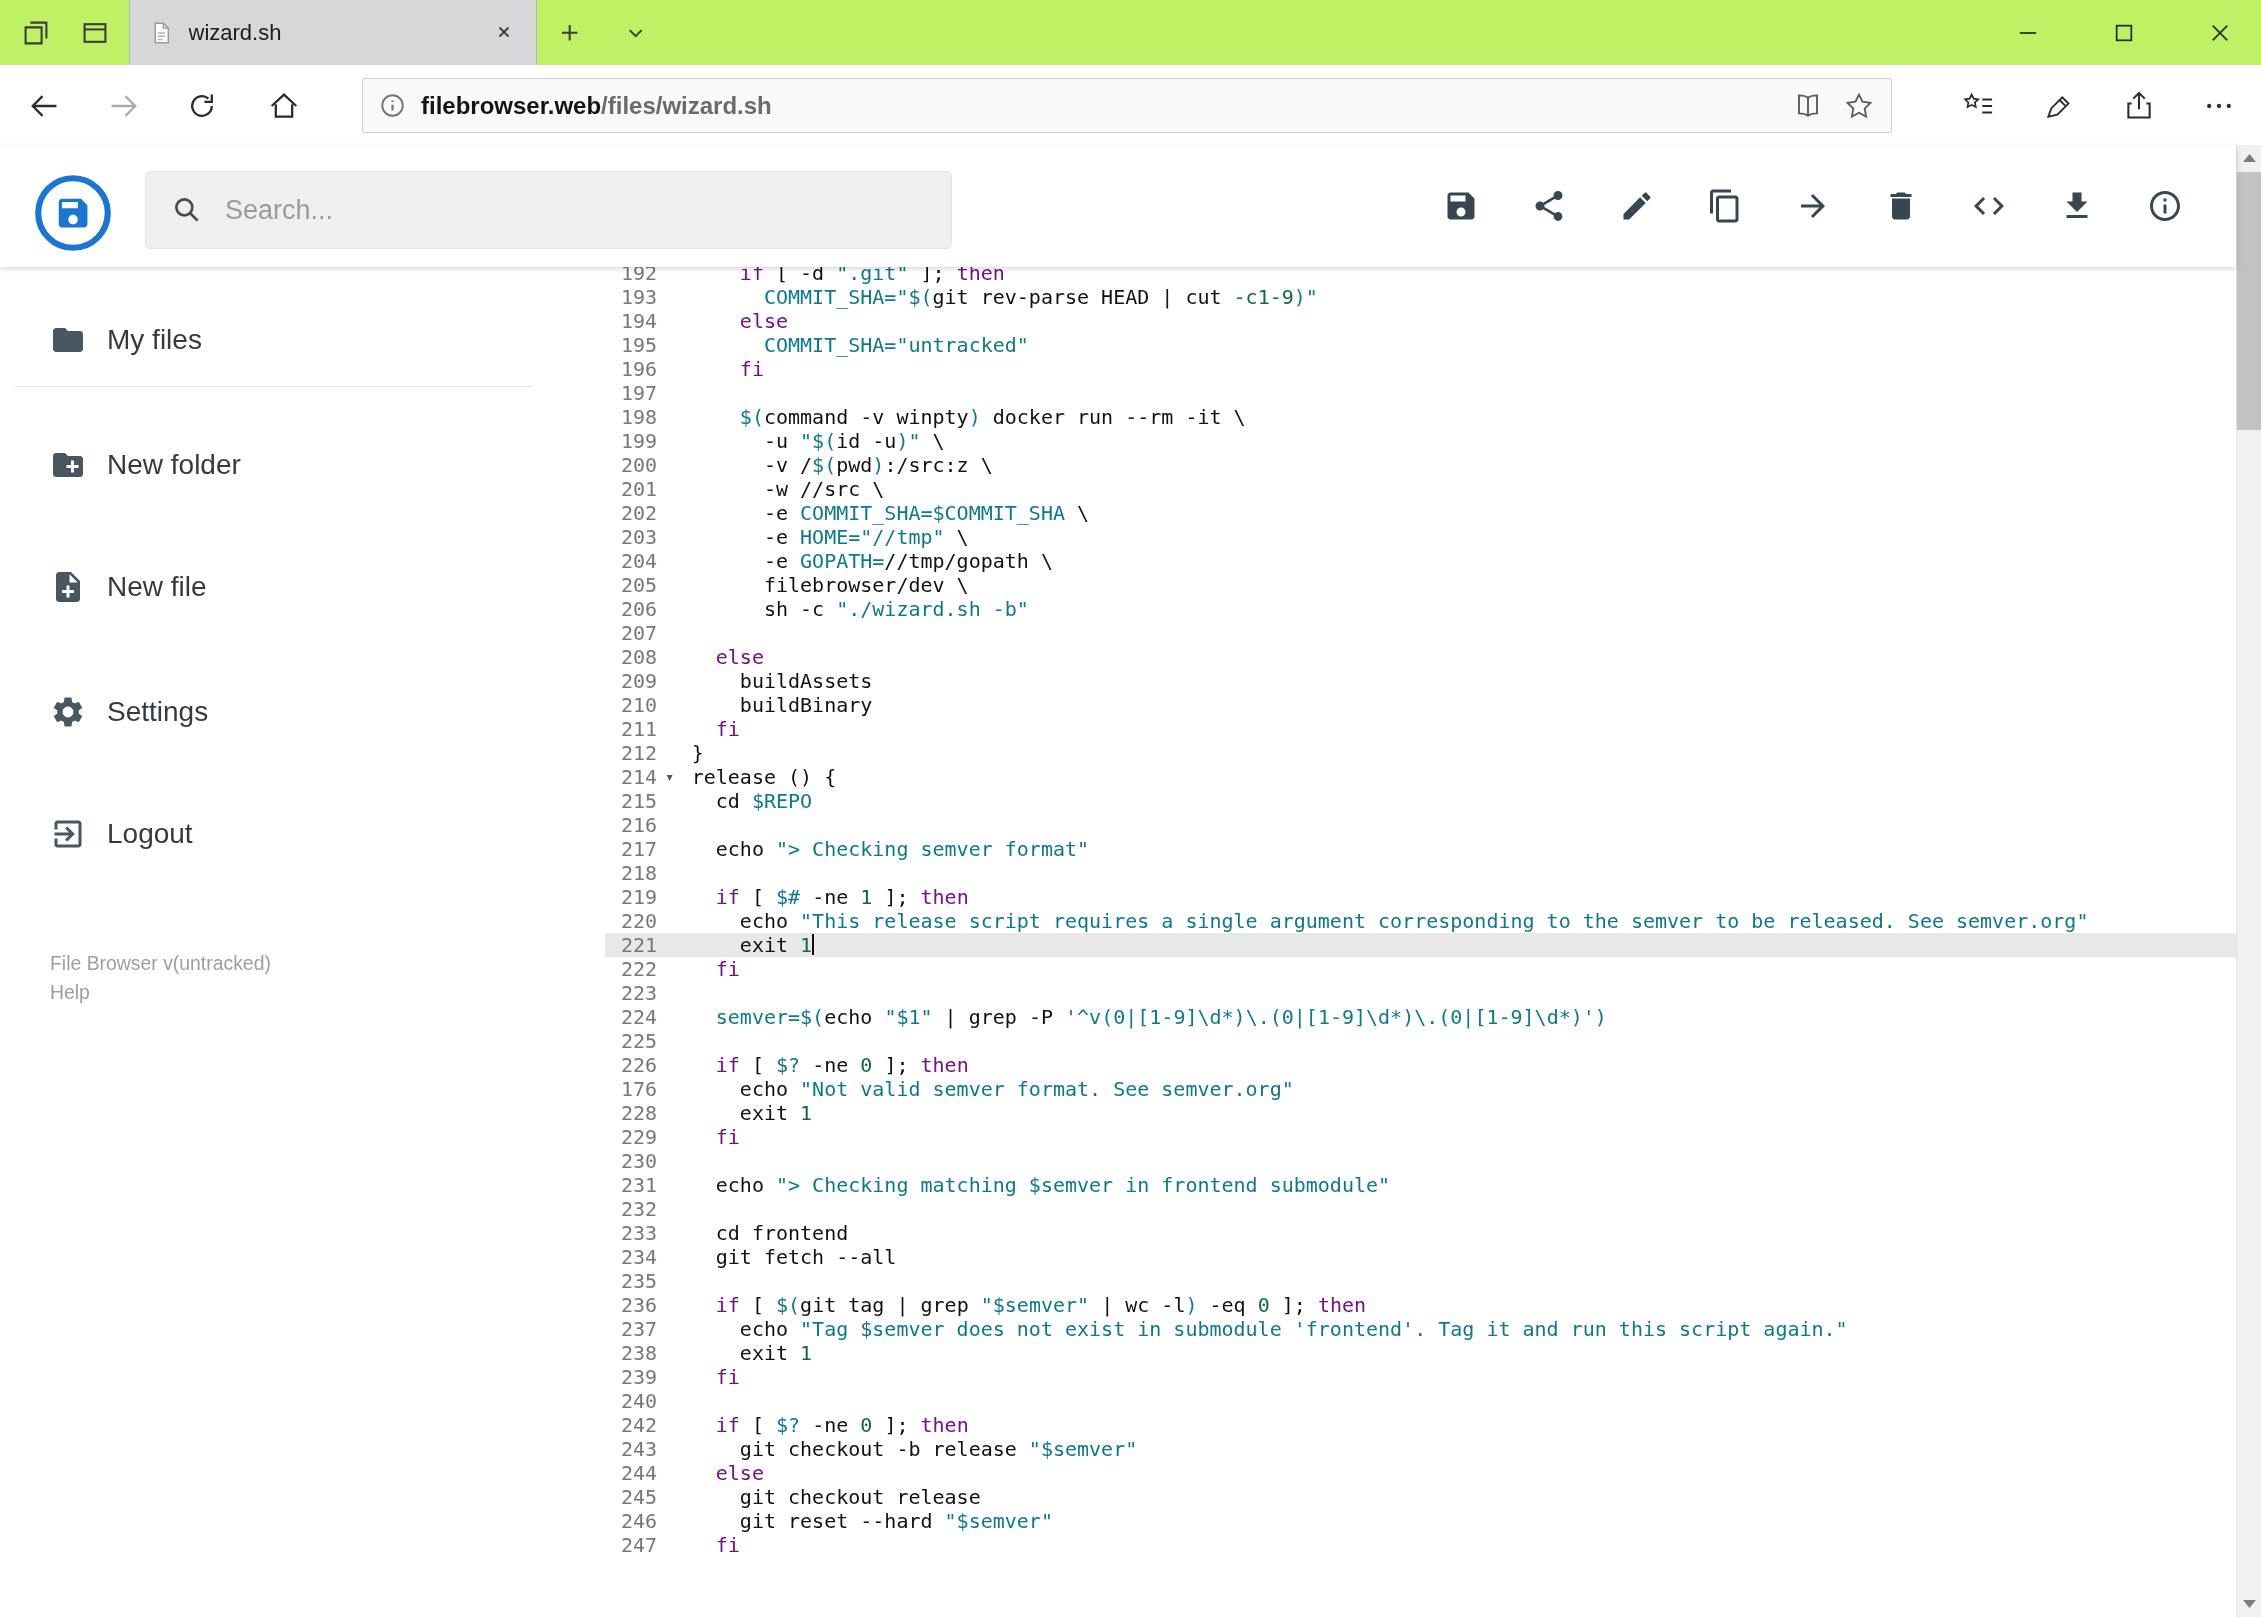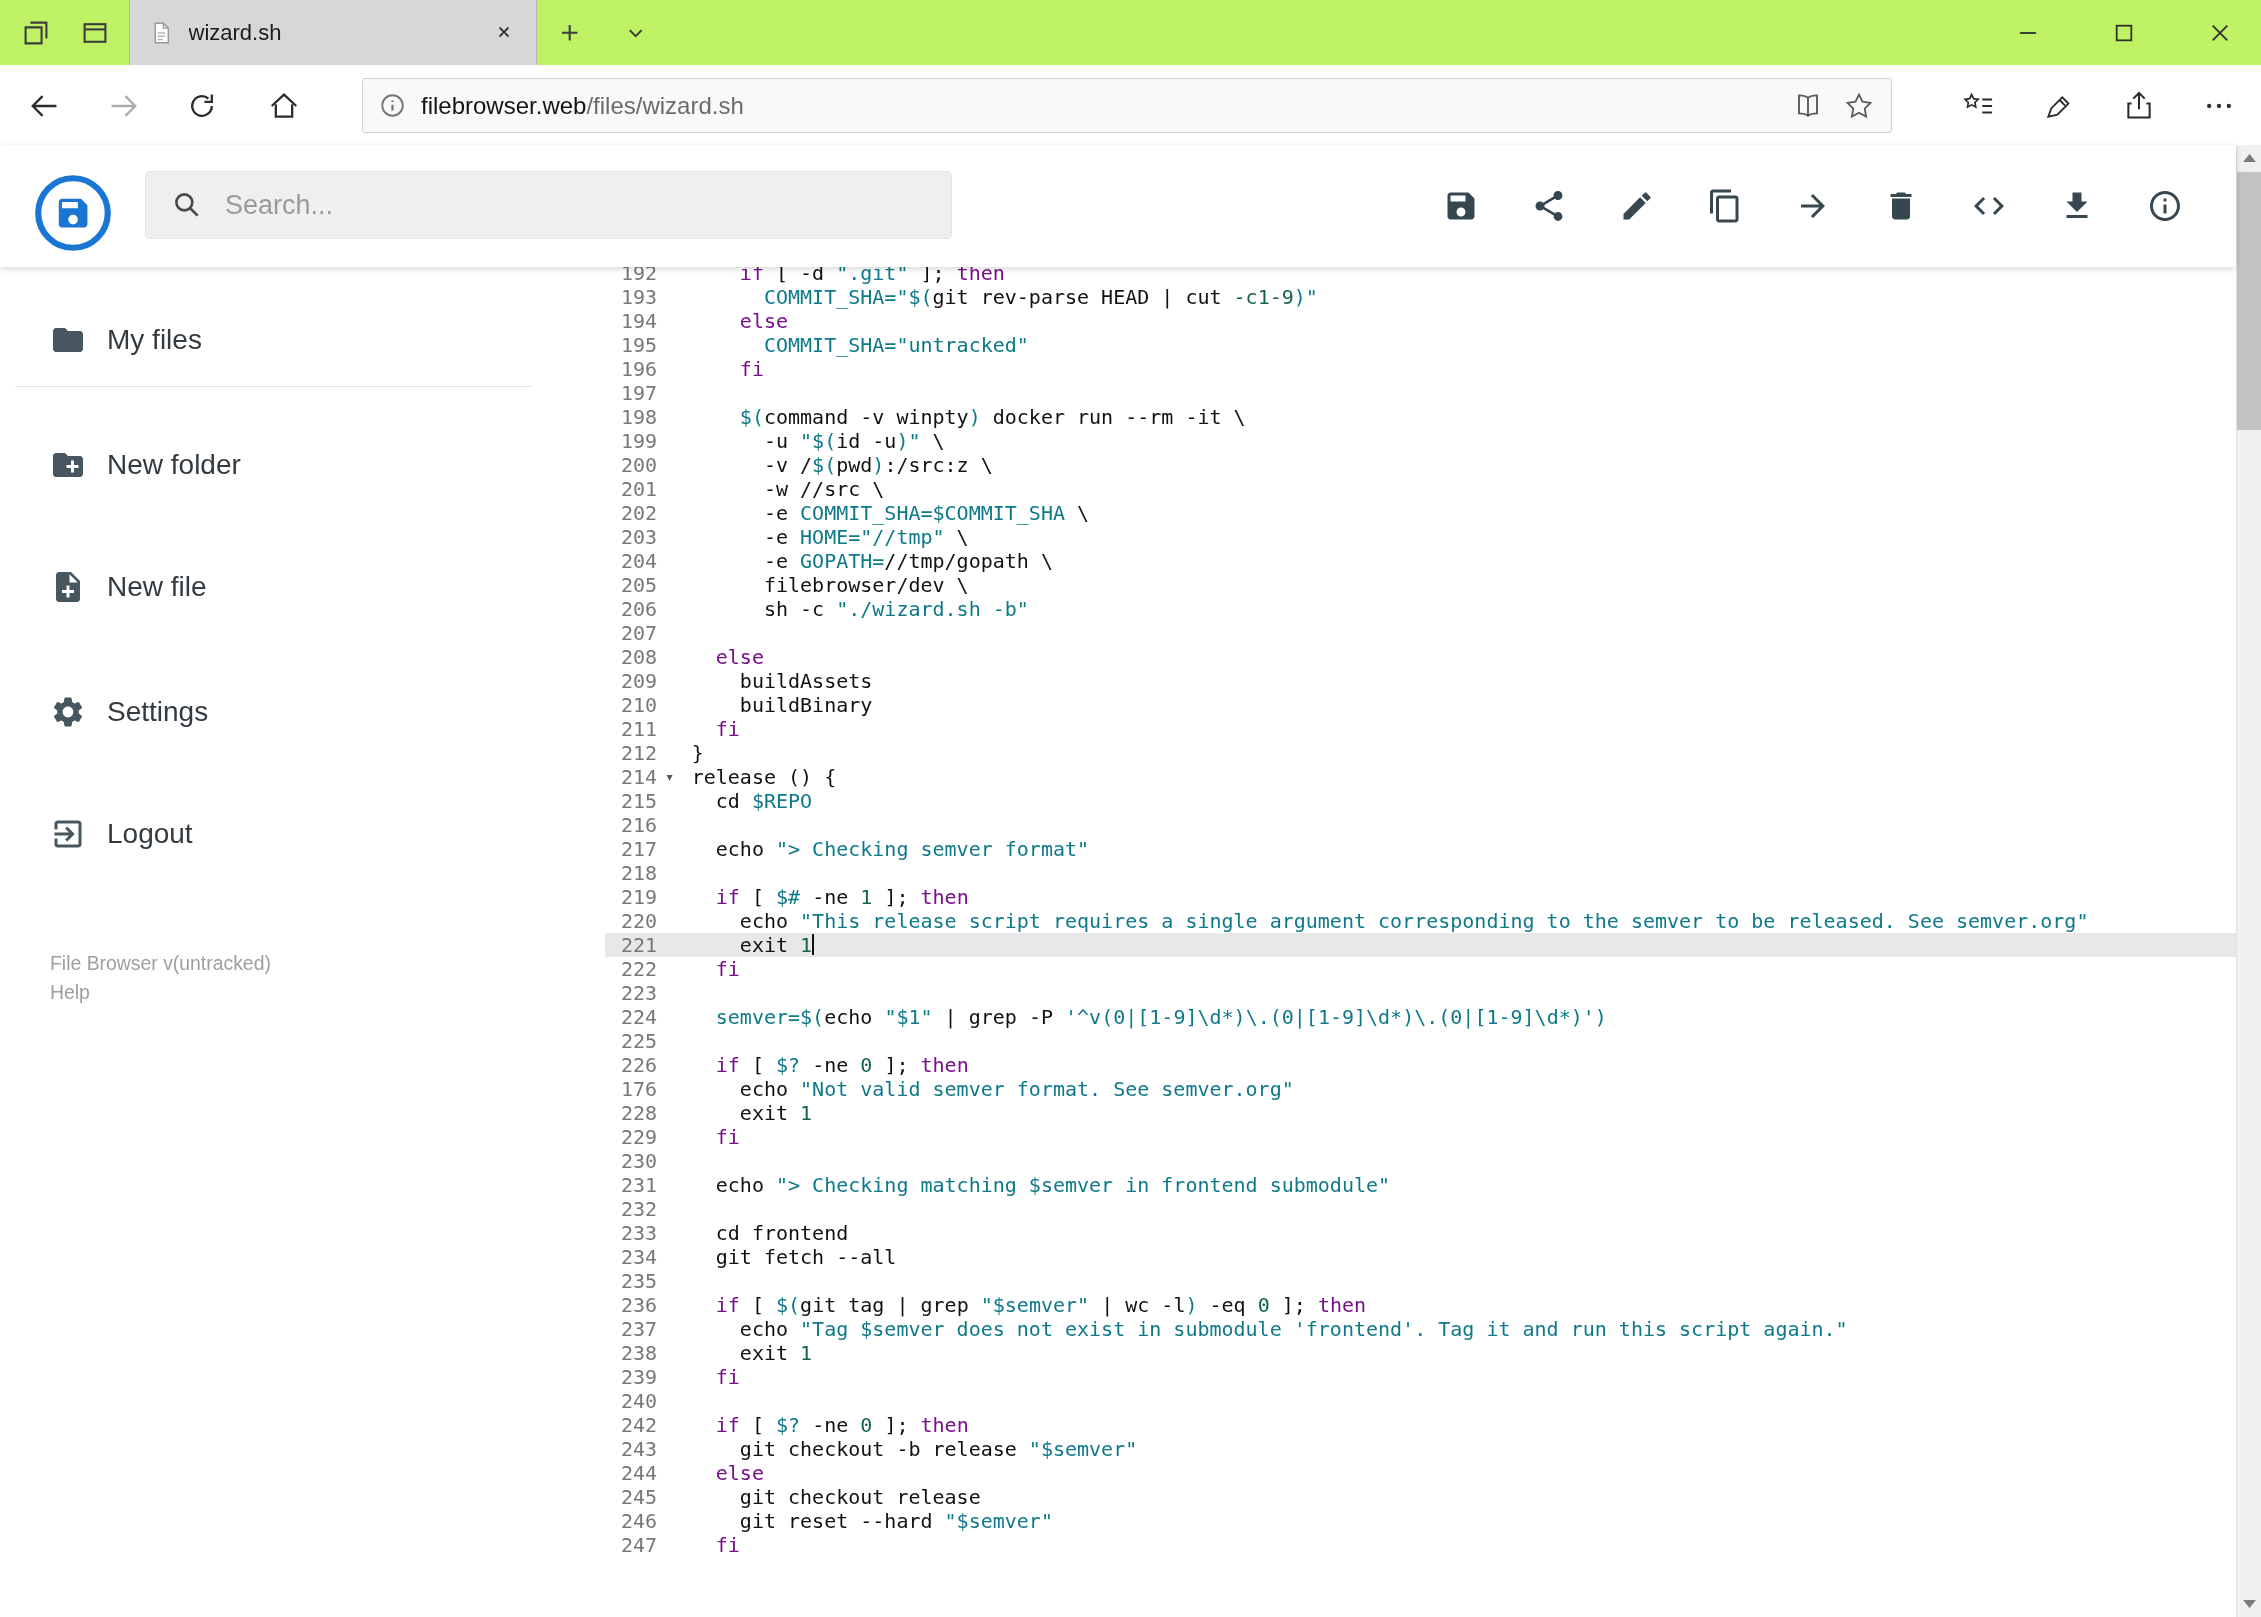--- a/index.html
+++ b/index.html
@@ -11,36 +11,36 @@
   .tab-left { position:absolute; left:18px; top:0; height:65px; display:flex; align-items:center; gap:22.6px; }
   .chrome-btn { background:none; border:none; width:36px; height:36px; display:flex; align-items:center; justify-content:center; cursor:default; }
   .tab { position:absolute; left:129px; top:0; width:408px; height:65px; background:#d5d7d9;
          border-left:0.8px solid #b4b6b8; border-right:0.8px solid #b4b6b8;
          display:flex; align-items:center; padding:0 18px; gap:14.5px; }
   .tab-title { font-size:22px; color:#1b1b1b; flex:1; white-space:nowrap; overflow:hidden; }
   .newtab { position:absolute; left:552px; top:14.5px; }
   .tab-chevron { position:absolute; left:618px; top:14.5px; }
   .win-controls { position:absolute; right:22.6px; top:0; height:65px; display:flex; align-items:center; gap:60px; }
 
-  .addressbar { position:absolute; left:0; top:65px; width:2261px; height:81px; background:#fff; border-bottom:0.8px solid #e8e8e8; }
+  .addressbar { position:absolute; left:0; top:65px; width:2261px; height:81px; background:#fff; border-bottom:0.8px solid #e8e8e8;font-weight:bold; }
   .navbtn { position:absolute; top:22.6px; }
   .urlbox { position:absolute; left:362px; top:13px; width:1530px; height:55px; background:#f9f9f9;
             border:0.8px solid #cfcfcf; border-radius:2.4px; display:flex; align-items:center; padding:0 14.5px; gap:14.5px; }
   .url { font-size:24px; white-space:nowrap; }
   .url .domain { color:#141414; }
   .url .path { color:#6b6b6b; }
   .urlspacer { flex:1; }
   .addr-right { position:absolute; right:24px; top:0; height:81px; display:flex; align-items:center; gap:44px; }
 
   
   .app { position:absolute; left:0; top:145px; width:2236px; bottom:0; background:#fff; }
   .app-header { position:absolute; left:0; top:0; width:100%; height:122px; background:#fff;
                 box-shadow:0 2.4px 5.7px rgba(0,0,0,.16); z-index:5; }
   .logo { position:absolute; left:34px; top:29px; width:78px; height:78px; }
-  .searchbox { position:absolute; left:145px; top:26px; width:807px; height:68px; background:#efefef;
+  .searchbox { position:absolute; left:145px; top:26px; width:807px; height:78px; background:#efefef;
                border:0.8px solid #e3e3e3; border-radius:4.8px; display:flex; align-items:center; padding:0 24px; gap:21px; }
   .searchbox input { border:none; background:transparent; outline:none; font-size:27px; color:#444;
                      font-family:"Liberation Sans",sans-serif; width:646px; }
   .searchbox input::placeholder { color:#9a9a9a; }
   .header-actions { position:absolute; right:53px; top:0; height:122px; display:flex; align-items:center; gap:51px; }
   .tool-btn { background:none; border:none; width:37px; height:37px; display:flex; align-items:center; justify-content:center; cursor:default; }
 
   .app-main { position:absolute; left:0; top:122px; width:100%; bottom:0; overflow:hidden; }
 
   

